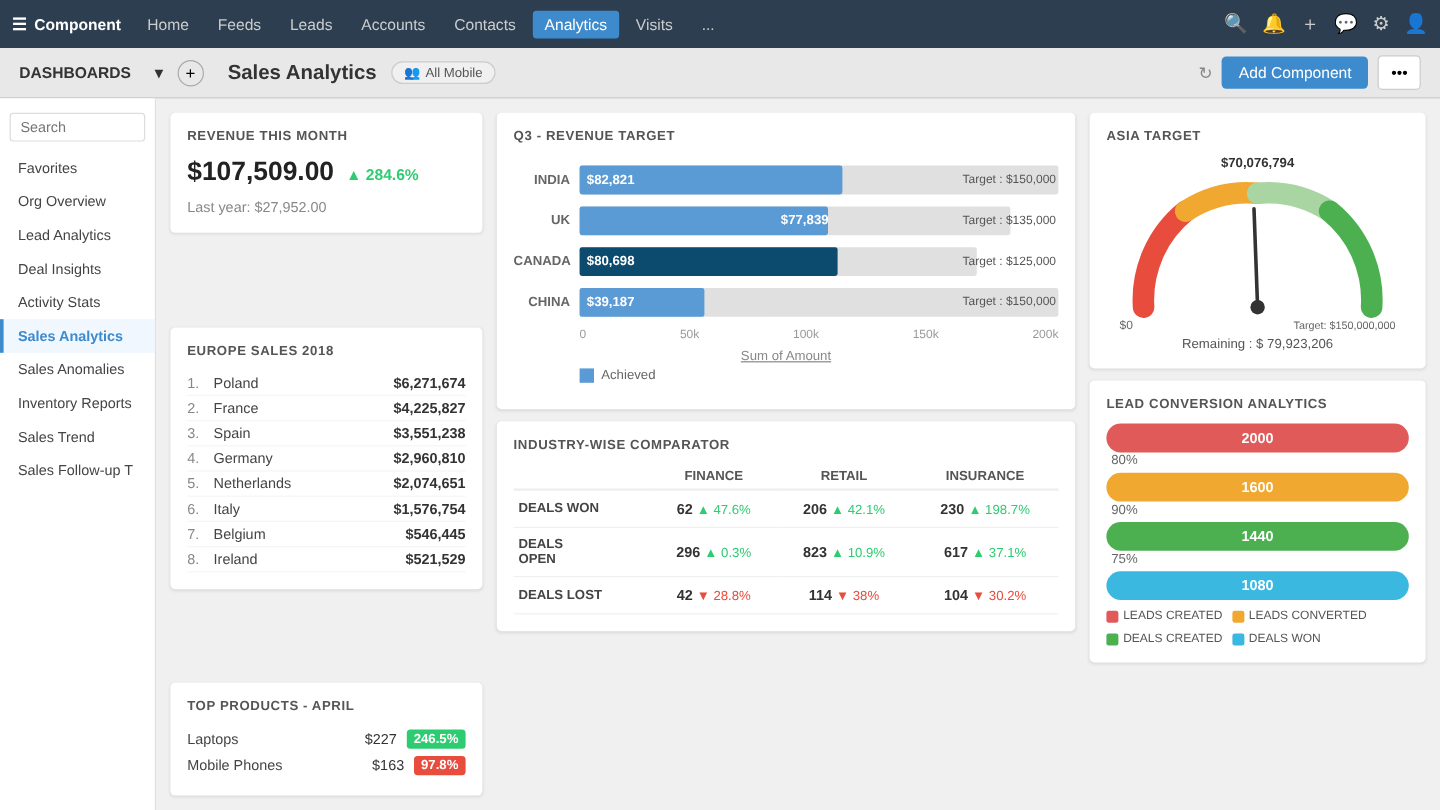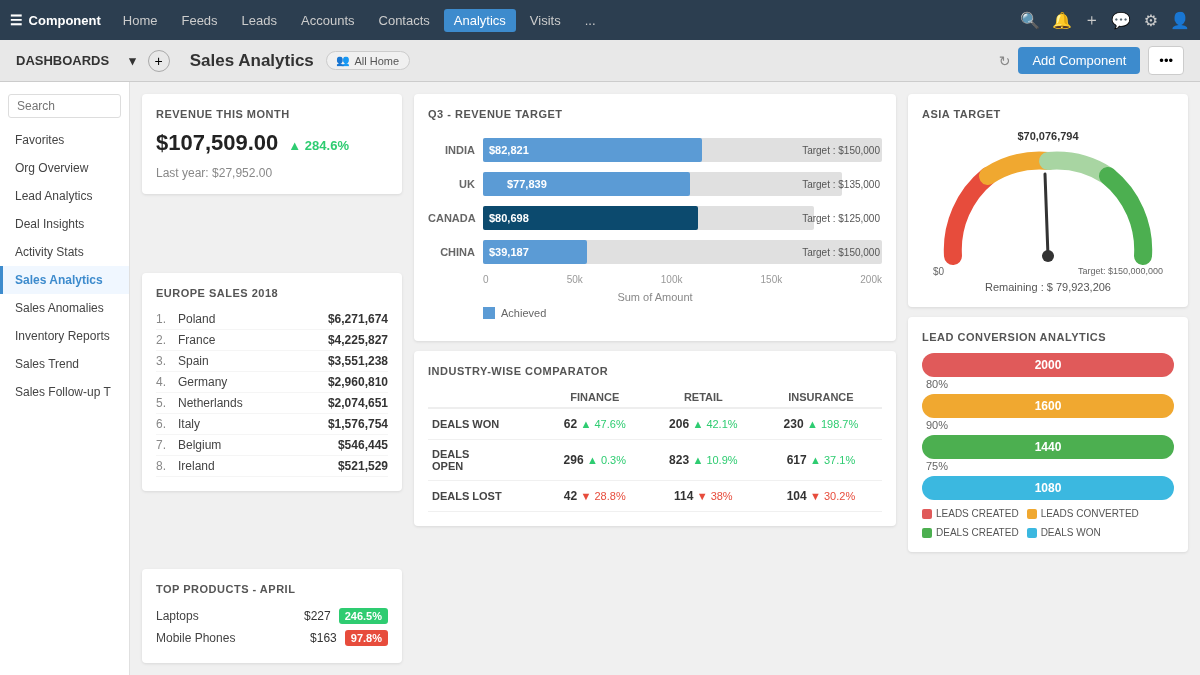--- a/index.html
+++ b/index.html
@@ -64,21 +64,21 @@
 
     
     .mid-col { display: flex; flex-direction: column; gap: 10px; }
 
     
     .chart-container { padding: 8px 0; }
     .bar-row { display: flex; align-items: center; margin-bottom: 10px; }
     .bar-label { width: 55px; font-size: 11px; color: #666; text-align: right; padding-right: 8px; font-weight: bold; }
     .bar-area { flex: 1; position: relative; height: 24px; }
     .chart-xaxis { display: flex; justify-content: space-between; font-size: 10px; color: #999; margin-top: 4px; padding-left: 55px; }
-    .chart-xlabel { font-size: 11px; color: #888; text-align: center; margin-top: 6px; }
+    .chart-xlabel { font-size: 11px; color: #888; text-align: center; margin-top: 6px; text-decoration: underline; }
     .chart-legend { display: flex; align-items: center; gap: 6px; font-size: 11px; color: #666; margin-top: 4px; padding-left: 55px; }
     .legend-box { width: 12px; height: 12px; background: #5b9bd5; display: inline-block; }
 
     
     .comparator-table { width: 100%; border-collapse: collapse; font-size: 12px; }
     .comparator-table th { text-align: center; padding: 4px 8px; color: #555; font-weight: bold; font-size: 11px; border-bottom: 2px solid #eee; }
     .comparator-table th:first-child { text-align: left; }
     .comparator-table td { text-align: center; padding: 8px 4px; border-bottom: 1px solid #f0f0f0; vertical-align: middle; }
     .comparator-table td:first-child { text-align: left; font-weight: bold; font-size: 11px; color: #444; }
     .up-val { color: #2ecc71; font-size: 11px; }
@@ -135,21 +135,21 @@
 
 <div class="subheader">
   <div class="dashboards-btn">
     <span>DASHBOARDS</span>
     <span>▾</span>
   </div>
   <button style="background:none;border:1px solid #aaa;border-radius:50%;width:22px;height:22px;cursor:pointer;font-size:14px;">+</button>
   <span class="subheader-title">Sales Analytics</span>
   <div class="all-users-badge">
     <span>👥</span>
-    <span>All Home</span>
+    <span>All Mobile</span>
   </div>
   <div class="subheader-right">
     <span class="refresh-icon">↻</span>
     <button class="add-component-btn">Add Component</button>
     <button class="dots-btn">•••</button>
   </div>
 </div>
 
 <div class="main">
 
@@ -258,21 +258,21 @@
                 <span style="color:#fff;font-size:11px;font-weight:bold;">$82,821</span>
               </div>
               <span style="position:absolute;top:50%;right:2px;transform:translateY(-50%);font-size:10px;color:#555;white-space:nowrap;">Target : $150,000</span>
             </div>
           </div>
 
           <div class="bar-row">
             <div class="bar-label">UK</div>
             <div class="bar-area" style="position:relative;">
               <div style="position:absolute;top:0;left:0;width:90%;height:100%;background:#e0e0e0;border-radius:2px;"></div>
-              <div style="position:absolute;top:0;left:0;width:52%;height:100%;background:#5b9bd5;border-radius:2px;display:flex;align-items:center;padding-left:24px;">
+              <div style="position:absolute;top:0;left:0;width:52%;height:100%;background:#5b9bd5;border-radius:2px;display:flex;align-items:center;padding-left:24px;justify-content:flex-end;">
                 <span style="color:#fff;font-size:11px;font-weight:bold;">$77,839</span>
               </div>
               <span style="position:absolute;top:50%;right:2px;transform:translateY(-50%);font-size:10px;color:#555;white-space:nowrap;">Target : $135,000</span>
             </div>
           </div>
 
           <div class="bar-row">
             <div class="bar-label">CANADA</div>
             <div class="bar-area" style="position:relative;">
               <div style="position:absolute;top:0;left:0;width:83%;height:100%;background:#e0e0e0;border-radius:2px;"></div>

